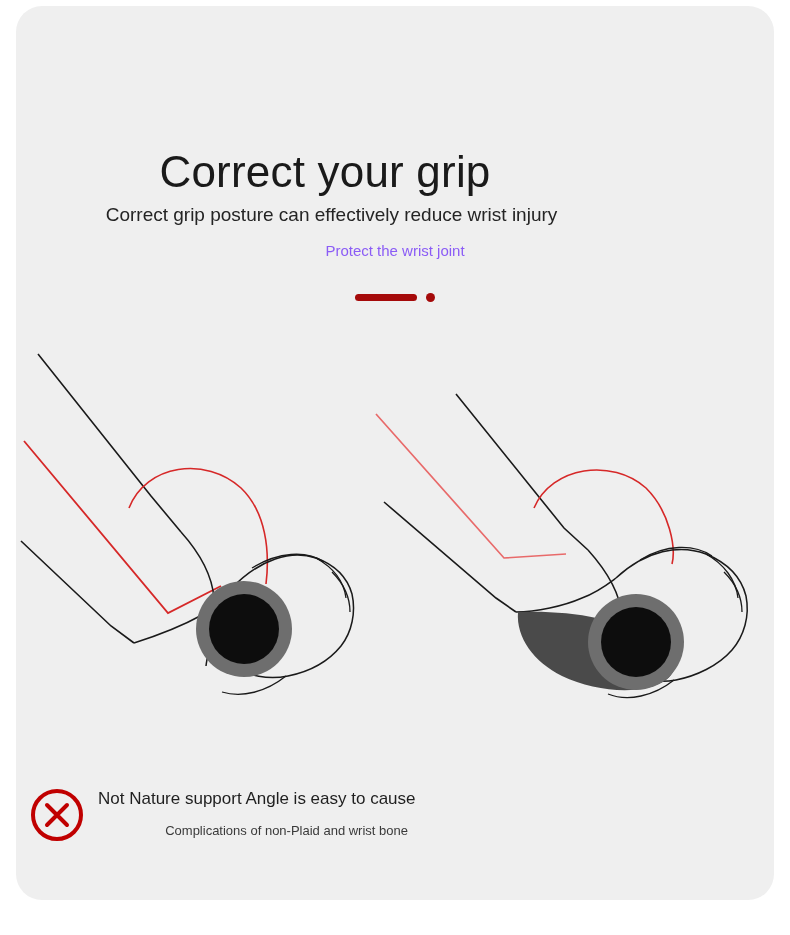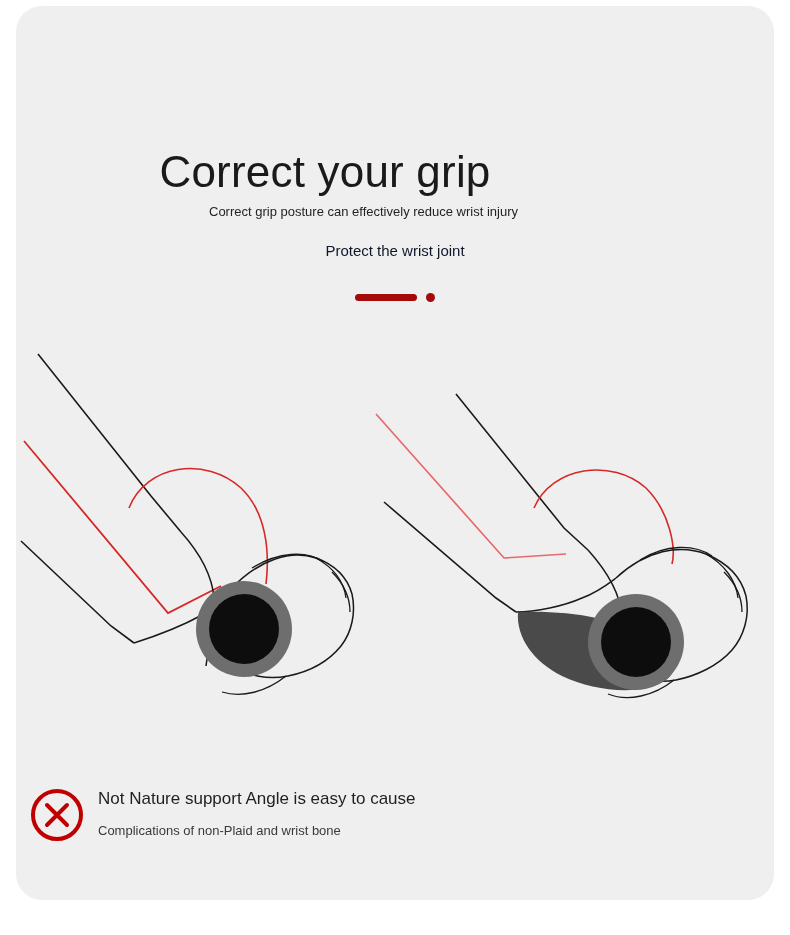--- a/index.html
+++ b/index.html
@@ -32,32 +32,31 @@
     font-weight: normal;
     color: #1a1a1a;
     letter-spacing: 0.2px;
   }
   .subtitle {
     position: absolute;
     left: 0;
     top: 198px;
     width: 631px;
     text-align: center;
-    font-size: 13px;
+    font-size: 19px;
     color: #242424;
-    margin-left: 32px;
   }
   .subtitle2 {
     position: absolute;
     left: 0;
     top: 236px;
     width: 758px;
     text-align: center;
     font-size: 15px;
-    color: #0f172a;
+    color: #8b5cf6;
   }
   .divider {
     position: absolute;
     left: 0;
     top: 278px;
     width: 758px;
     height: 26px;
     display: flex;
     align-items: center;
     justify-content: center;
@@ -86,20 +85,21 @@
     position: absolute;
     left: 0;
     top: 762px;
     width: 758px;
     height: 110px;
   }
   .fcol {
     position: absolute;
     top: 0;
     height: 110px;
+    text-align: right;
   }
   .fcol.left { left: 14px; width: 380px; }
   .fcol.right { left: 428px; width: 330px; }
   .badge {
     position: absolute;
     left: 0;
     top: 20px;
     width: 54px;
     height: 54px;
   }

